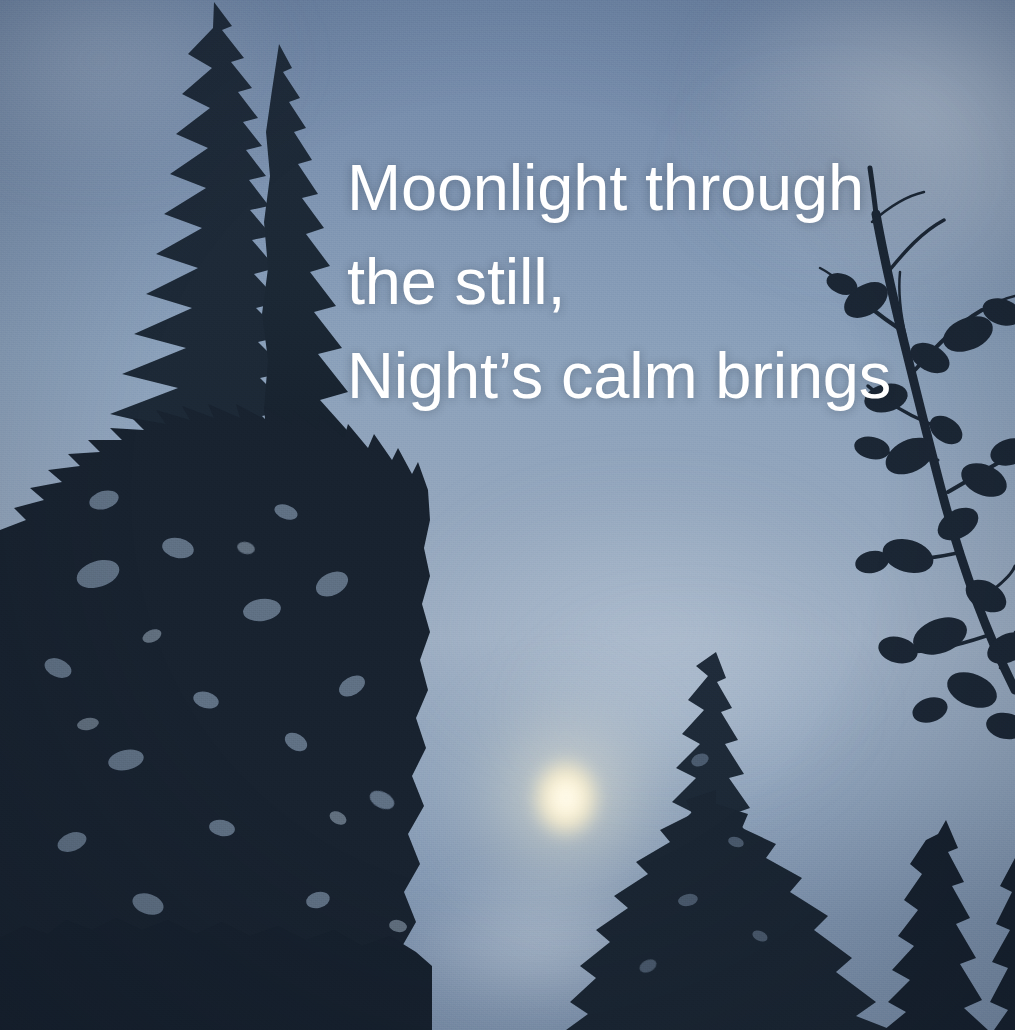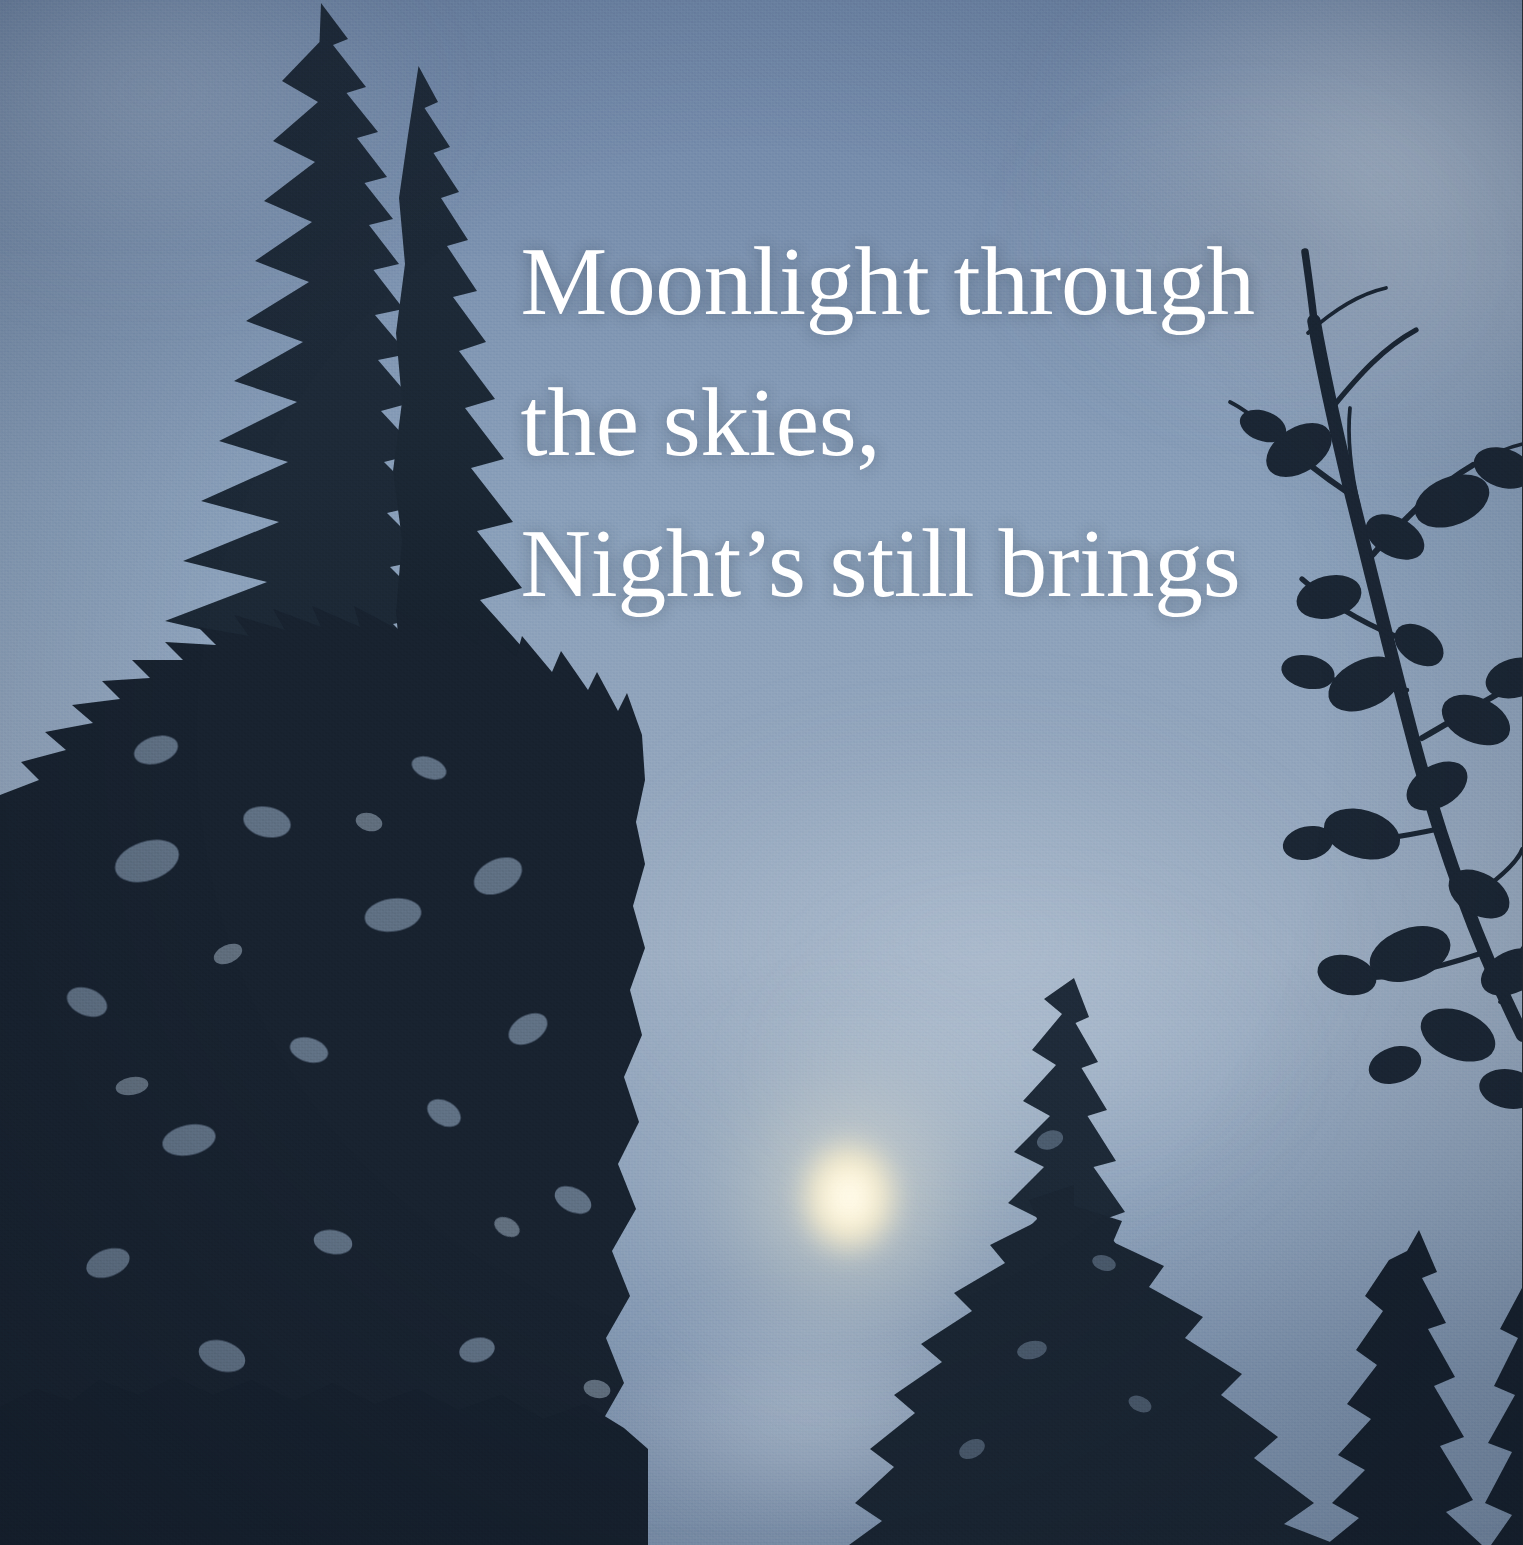--- a/index.html
+++ b/index.html
@@ -5,21 +5,21 @@
   html, body {
     margin: 0;
     padding: 0;
     background: #000;
   }
   #stage {
     position: relative;
     width: 1015px;
     height: 1030px;
     overflow: hidden;
-    font-family: Liberation Serif, serif;
+    font-family: Liberation Sans, sans-serif;
   }
 
   
   .sky {
     position: absolute;
     inset: 0;
     background:
       linear-gradient(
         to bottom,
         #6f86a7 0%,
@@ -343,17 +343,17 @@
           L416 952 L432 966 L432 1030 L0 1030 Z"></path>
       </g>
     </svg>
   </div>
 
   <div class="grain"></div>
   <div class="vignette"></div>
 
   <div class="poem">
     <div class="poem-line">Moonlight through</div>
-    <div class="poem-line">the skies,</div>
-    <div class="poem-line">Night’s still brings</div>
+    <div class="poem-line">the still,</div>
+    <div class="poem-line">Night’s calm brings</div>
   </div>
 
 </div>
 
 </body></html>

